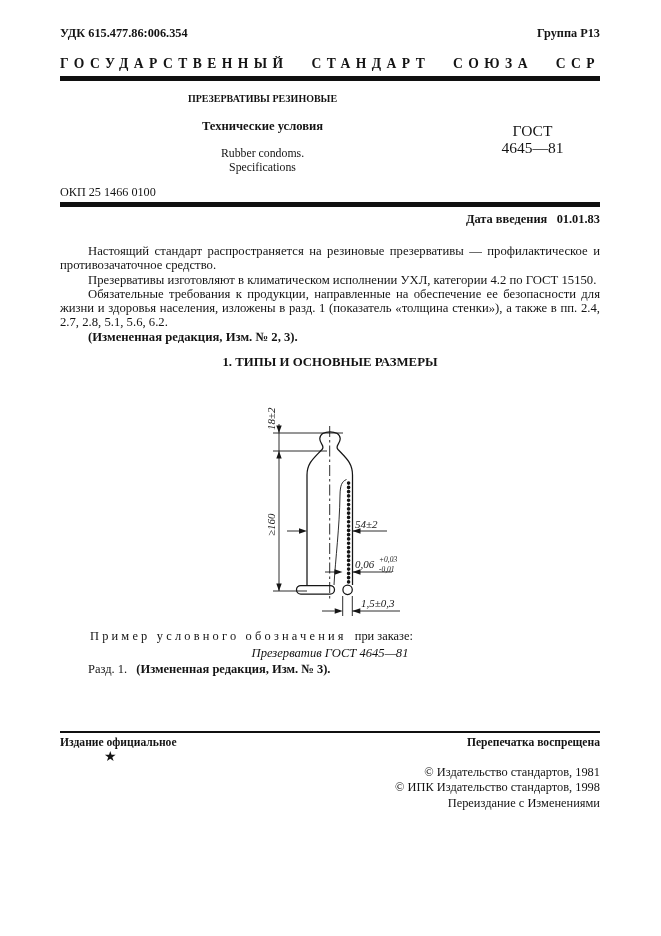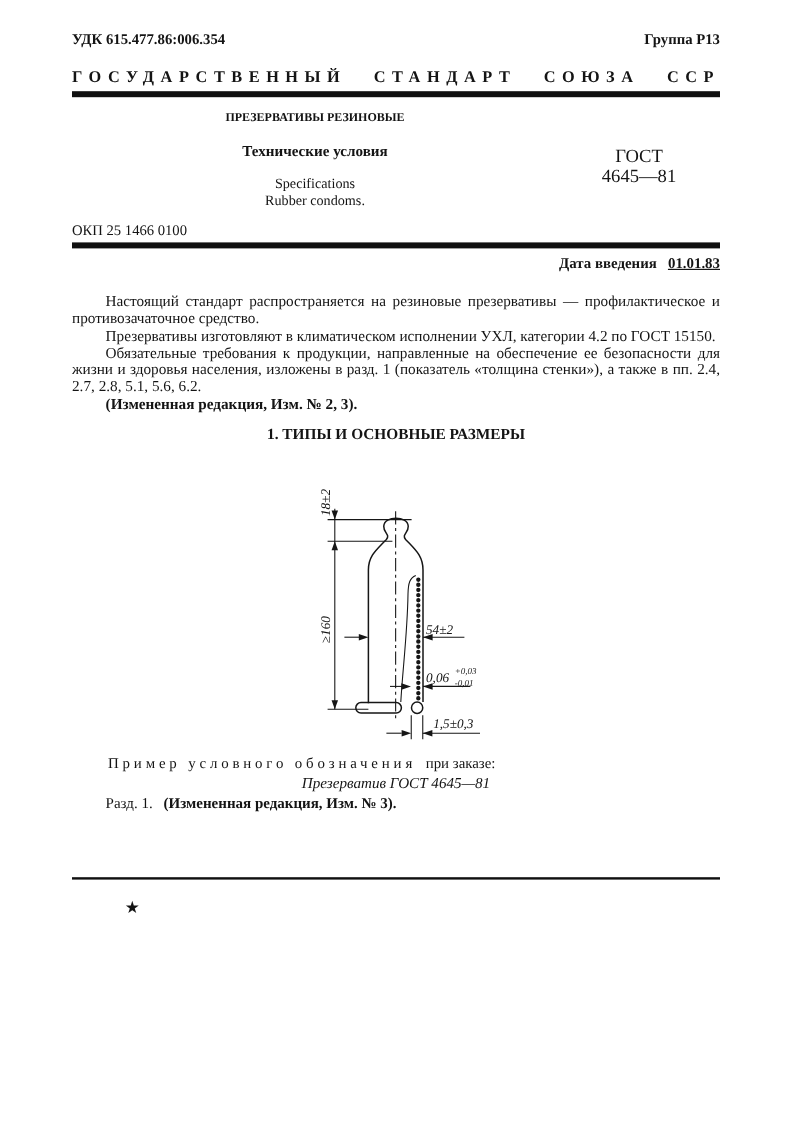--- a/index.html
+++ b/index.html
@@ -21,21 +21,21 @@
   #rule3{top:731px;height:2px;background:#101010;}
 
   #title-col{left:60px;top:93px;width:405px;}
   #title-ru{font-size:10px;font-weight:bold;text-align:center;}
   #subtitle-ru{font-size:12.6px;font-weight:bold;text-align:center;margin-top:15px;}
   #title-en{font-size:11.8px;text-align:center;margin-top:13px;line-height:13.5px;}
   #gost-block{left:465px;top:122px;width:135px;text-align:center;font-size:15.5px;font-weight:normal;line-height:17px;}
   #okp{top:185px;font-size:12.2px;}
 
   #date-row{top:212px;font-size:12.4px;font-weight:bold;text-align:right;}
-  #date-row .val{text-decoration:underline;}
+  #date-row .val{}
 
   #intro{top:244px;font-size:12.7px;line-height:14.3px;}
   #intro p{margin:0;text-indent:28px;text-align:justify;}
   #intro p.b{text-align:left;}
 
   #sec1-heading{top:355px;font-size:12.8px;font-weight:bold;text-align:center;}
   #sec1-p{top:378px;font-size:12.7px;text-indent:28px;}
 
   #drawing{left:230px;top:403px;}
   #drawing path,#drawing line,#drawing rect,#drawing circle{stroke:#161616;fill:none;}
@@ -65,22 +65,22 @@
     <span>Группа Р13</span>
   </div>
 
   <div id="gov-row" class="abs content">ГОСУДАРСТВЕННЫЙ СТАНДАРТ СОЮЗА ССР</div>
   <div id="rule1" class="abs content rule-thick"></div>
 
   <div id="title-col" class="abs">
     <div id="title-ru">ПРЕЗЕРВАТИВЫ РЕЗИНОВЫЕ</div>
     <div id="subtitle-ru">Технические условия</div>
     <div id="title-en">
+      <div>Rubber condoms.</div>
       <div>Specifications</div>
-      <div>Rubber condoms.</div>
     </div>
   </div>
 
   <div id="gost-block" class="abs">
     <div>ГОСТ</div>
     <div>4645—81</div>
   </div>
 
   <div id="okp" class="abs content">ОКП 25 1466 0100</div>
   <div id="rule2" class="abs content rule-thick"></div>
@@ -159,15 +159,24 @@
   <div id="example-line" class="abs content">
     <span class="sp">Пример условного обозначения</span><span>при заказе:</span>
   </div>
   <div id="designation" class="abs content">Презерватив ГОСТ 4645—81</div>
   <div id="razd-line" class="abs content">
     <span>Разд. 1.</span>
     <span class="b">(Измененная редакция, Изм. № 3).</span>
   </div>
 
   <div id="rule3" class="abs content"></div>
+  <div id="footer-row" class="abs content">
+    <span>Издание официальное</span>
+    <span>Перепечатка воспрещена</span>
+  </div>
   <div id="star" class="abs">★</div>
+  <div id="copyright" class="abs content">
+    <div>© Издательство стандартов, 1981</div>
+    <div>© ИПК Издательство стандартов, 1998</div>
+    <div>Переиздание с Изменениями</div>
+  </div>
 
 </div>
 
 </body></html>

